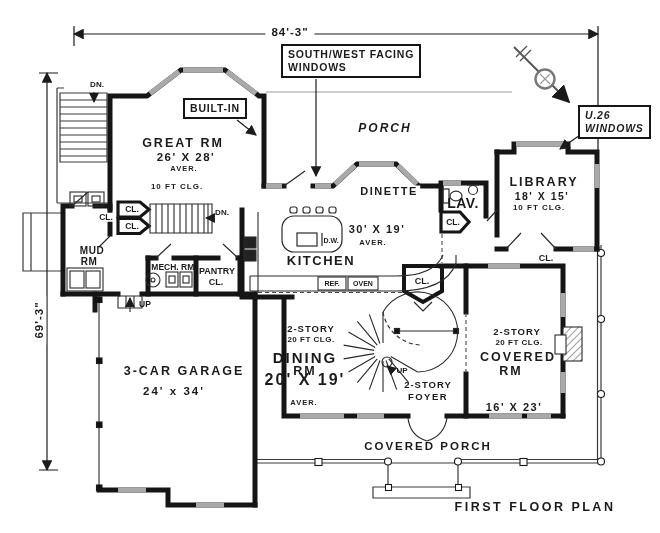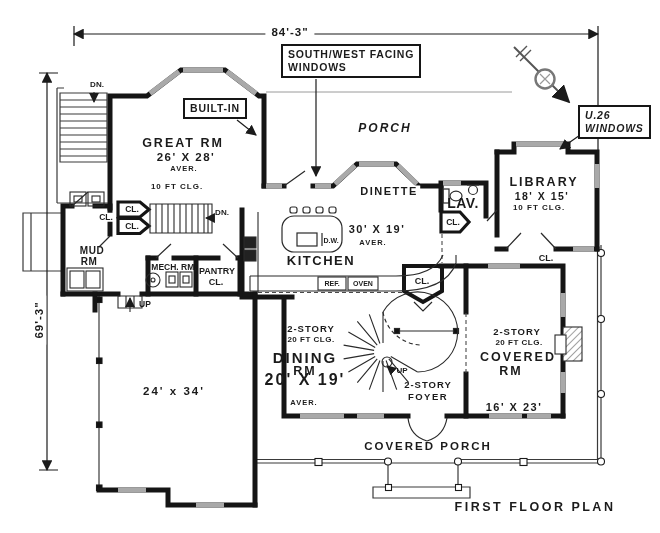--- a/index.html
+++ b/index.html
@@ -261,17 +261,18 @@
   <div class="lbl" style="left:402px;top:371px;font-size:8px;">UP</div>
   <div class="lbl" style="left:428px;top:385px;font-size:9.5px;letter-spacing:1px;">2-STORY</div>
   <div class="lbl" style="left:428px;top:397px;font-size:9.5px;letter-spacing:1.5px;">FOYER</div>
 
   <div class="lbl" style="left:517px;top:332px;font-size:9.5px;letter-spacing:1px;">2-STORY</div>
   <div class="lbl" style="left:519px;top:343px;font-size:8px;letter-spacing:0.5px;">20 FT CLG.</div>
   <div class="lbl" style="left:518px;top:357px;font-size:12.5px;letter-spacing:2px;">COVERED</div>
   <div class="lbl" style="left:511px;top:371px;font-size:12.5px;letter-spacing:2px;">RM</div>
   <div class="lbl" style="left:514px;top:383px;font-size:11px;letter-spacing:1.5px;margin-top:24px;">16' X 23'</div>
 
+  <div class="lbl" style="left:184px;top:371px;font-size:12.5px;letter-spacing:2px;">3-CAR GARAGE</div>
   <div class="lbl" style="left:174px;top:392px;font-size:11.5px;letter-spacing:2px;">24' x 34'</div>
 
   <div class="lbl" style="left:428px;top:447px;font-size:11.5px;letter-spacing:2px;">COVERED PORCH</div>
   <div class="lbl" style="left:535px;top:507px;font-size:12.5px;letter-spacing:2.5px;">FIRST FLOOR PLAN</div>
 </div>
 
 </body></html>

